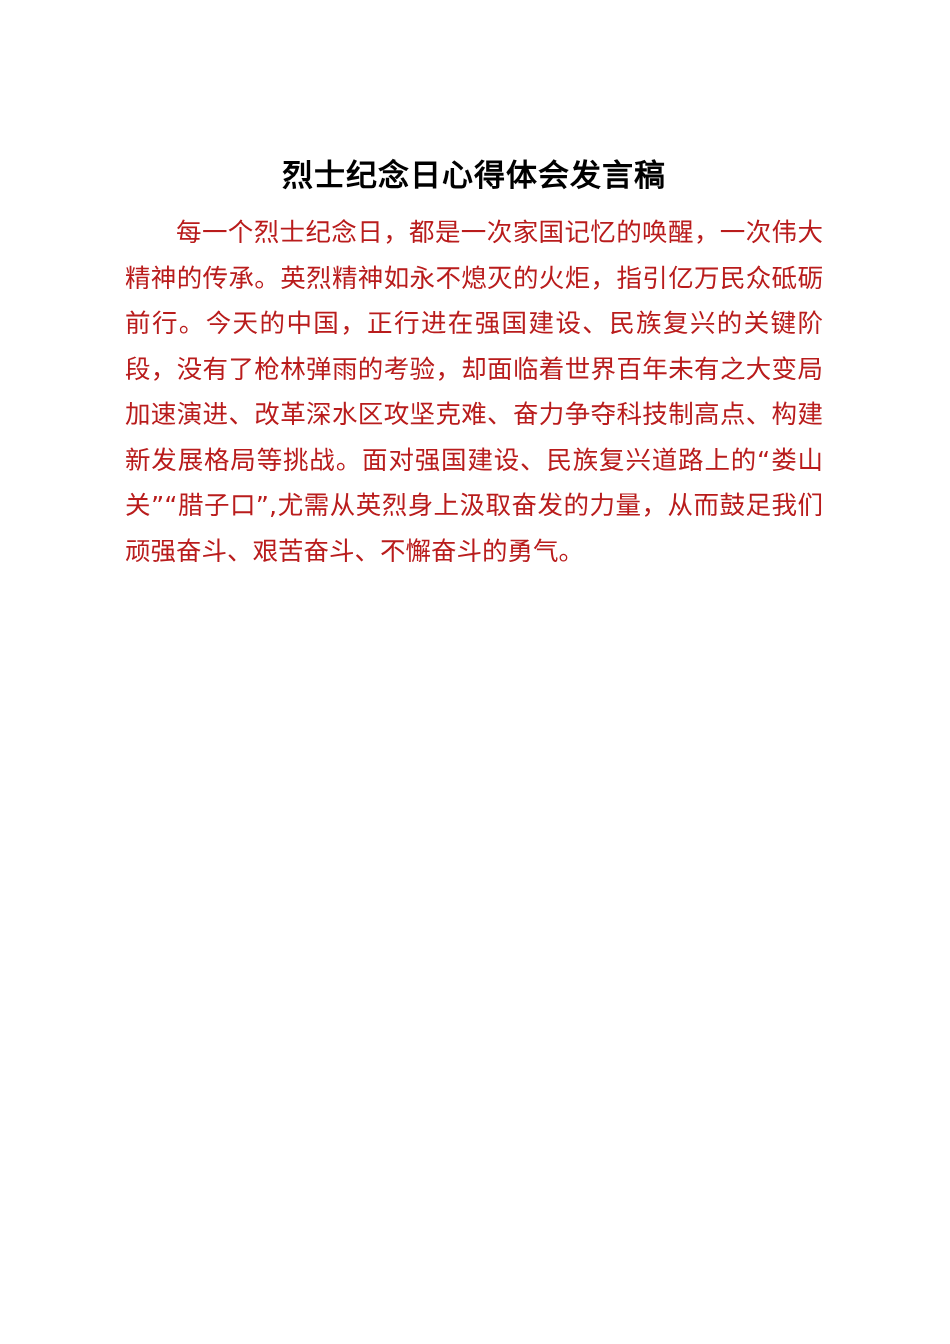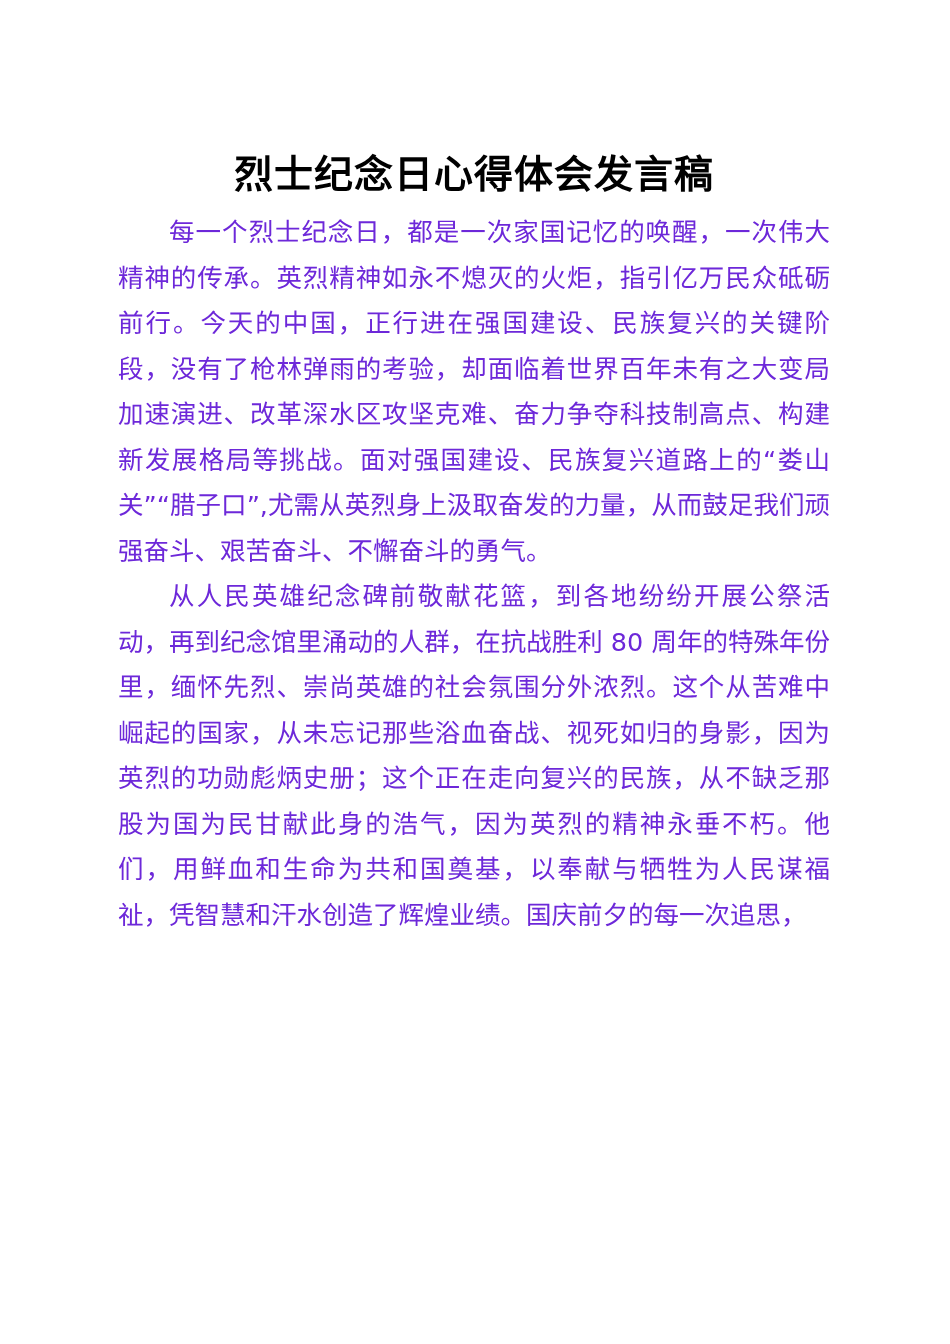--- a/index.html
+++ b/index.html
@@ -18,44 +18,43 @@
     position: relative;
     width: 950px;
     height: 1344px;
     background: #ffffff;
     box-sizing: border-box;
     padding: 150px 120px 40px 118px;
   }
   .doc-title {
     font-family: "DejaVu Sans", "Liberation Sans", sans-serif;
     font-weight: bold;
-    font-size: 39px;
+    font-size: 31px;
     line-height: 50px;
     text-align: center;
     letter-spacing: 1px;
     margin: 0 0 10px 0;
     color: #000;
   }
   .body-text p {
     font-family: "DejaVu Sans", "Liberation Sans", sans-serif;
     font-size: 25.5px;
     line-height: 45.5px;
     text-align: justify;
     text-justify: inter-ideograph;
-    margin: 0;
+    margin: 7px;
     text-indent: 2em;
-    color: #6d28d9;
+    color: #b91c1c;
     letter-spacing: 0px;
   }
 </style>
 </head>
 <body>
 
 <div class="page">
 
   <h1 class="doc-title">烈士纪念日心得体会发言稿</h1>
 
   <div class="body-text">
     <p>每一个烈士纪念日，都是一次家国记忆的唤醒，一次伟大精神的传承。英烈精神如永不熄灭的火炬，指引亿万民众砥砺前行。今天的中国，正行进在强国建设、民族复兴的关键阶段，没有了枪林弹雨的考验，却面临着世界百年未有之大变局加速演进、改革深水区攻坚克难、奋力争夺科技制高点、构建新发展格局等挑战。面对强国建设、民族复兴道路上的“娄山关”“腊子口”,尤需从英烈身上汲取奋发的力量，从而鼓足我们顽强奋斗、艰苦奋斗、不懈奋斗的勇气。</p>
-    <p>从人民英雄纪念碑前敬献花篮，到各地纷纷开展公祭活动，再到纪念馆里涌动的人群，在抗战胜利 80 周年的特殊年份里，缅怀先烈、崇尚英雄的社会氛围分外浓烈。这个从苦难中崛起的国家，从未忘记那些浴血奋战、视死如归的身影，因为英烈的功勋彪炳史册；这个正在走向复兴的民族，从不缺乏那股为国为民甘献此身的浩气，因为英烈的精神永垂不朽。他们，用鲜血和生命为共和国奠基，以奉献与牺牲为人民谋福祉，凭智慧和汗水创造了辉煌业绩。国庆前夕的每一次追思，</p>
   </div>
 
 </div>
 
 </body></html>

